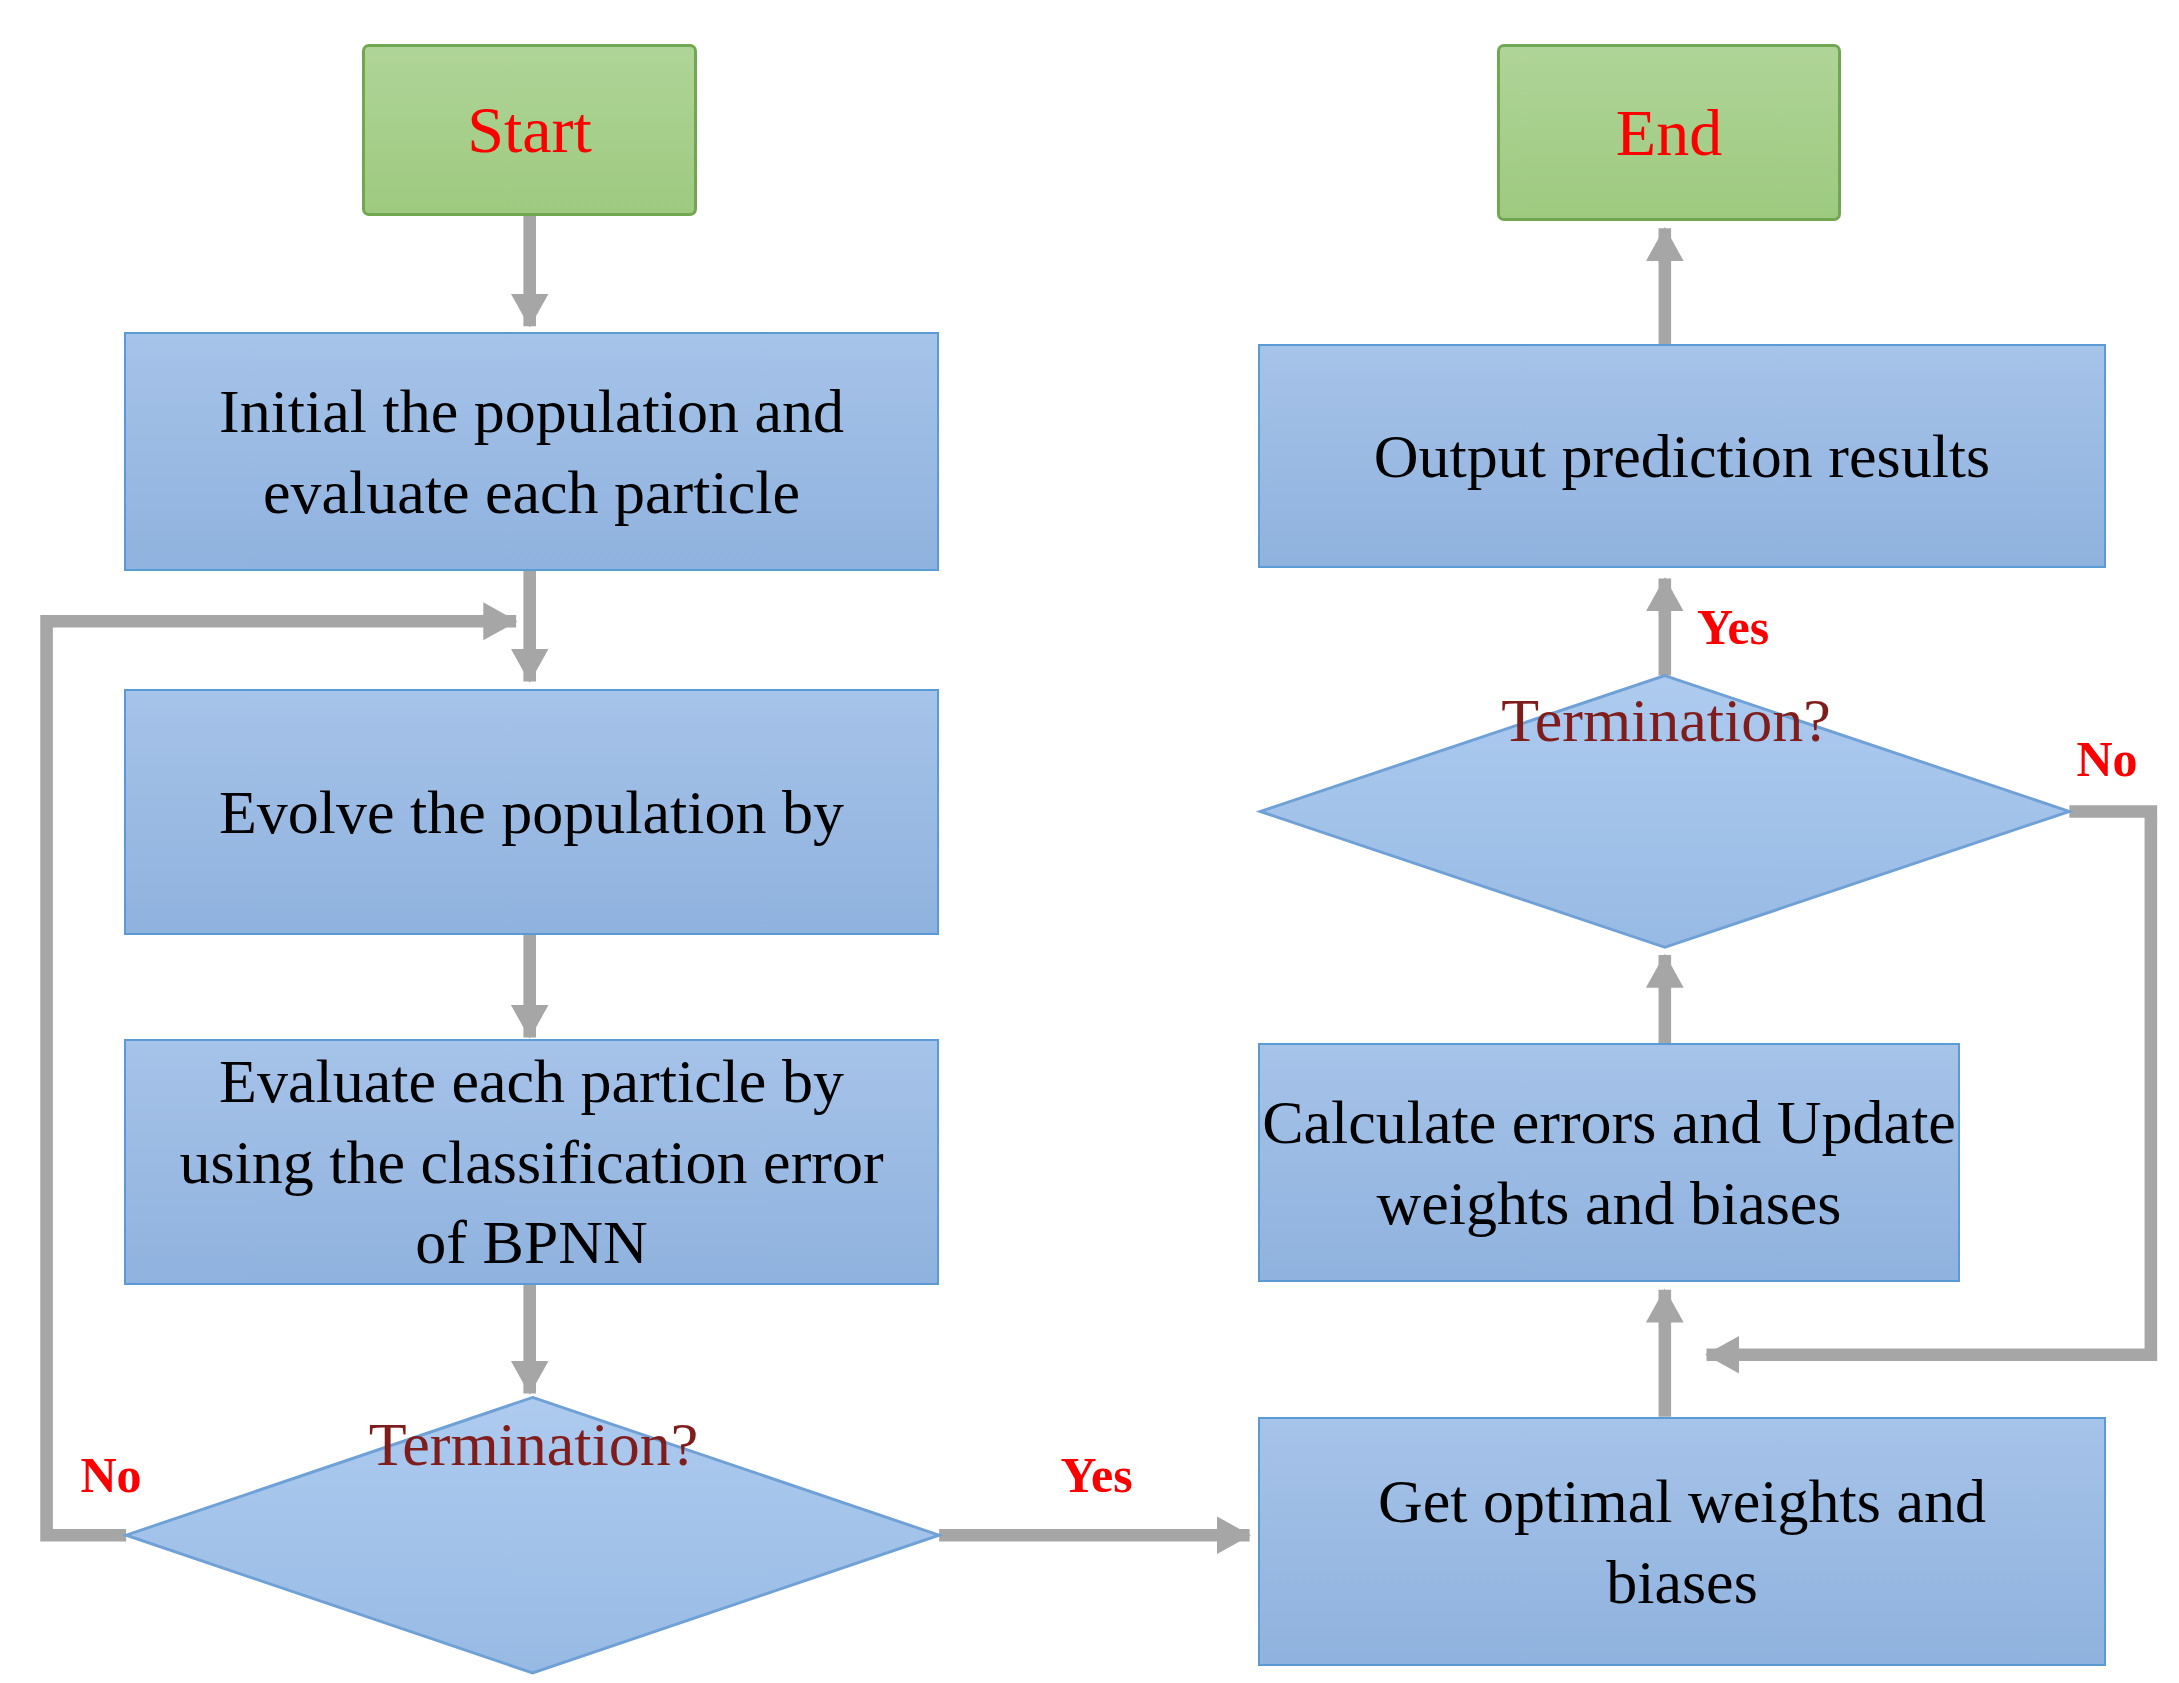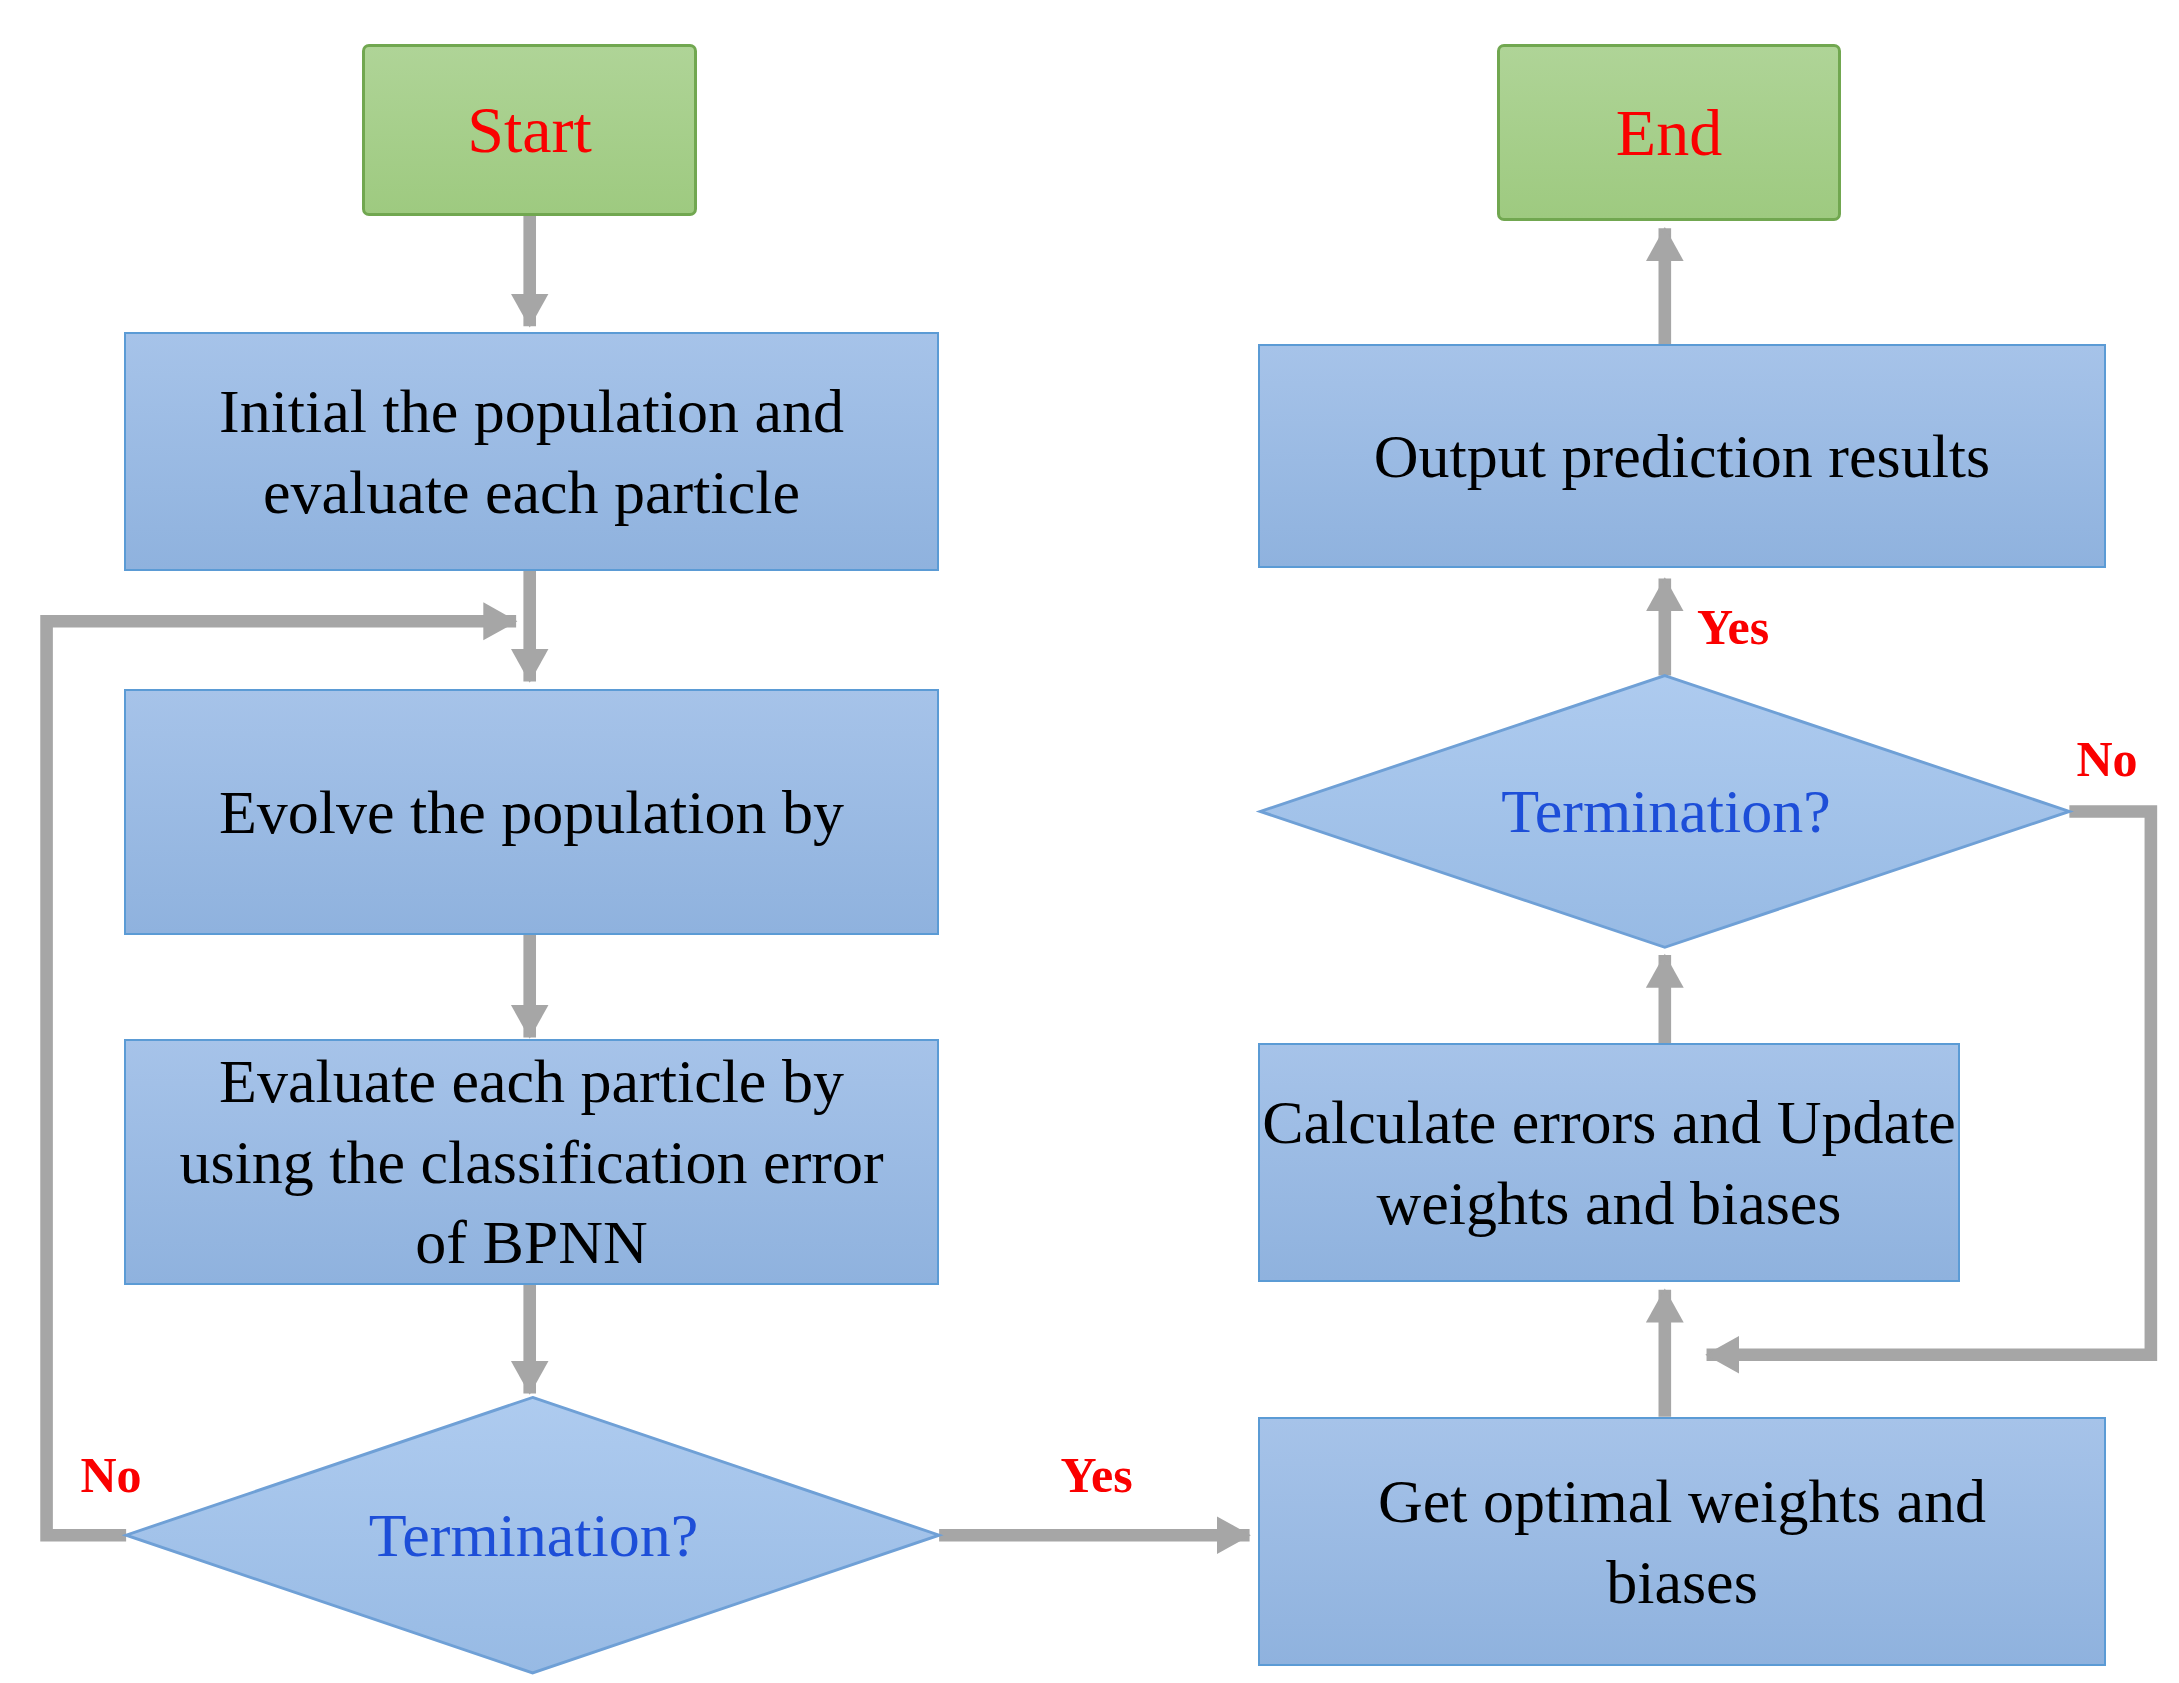--- a/index.html
+++ b/index.html
@@ -26,22 +26,22 @@
   }
   .term{
     background:linear-gradient(180deg,#afd497 0%,#9eca80 100%);
     border:3.9px solid #71a750;
     border-radius:7px;
     color:#fa0000;
     font-size:66px;
   }
   .dtext{
     position:absolute;
-    display:flex;align-items:center;justify-content:center;
-    text-align:center;color:#1d4ed8;font-size:62px;
+    display:flex;justify-content:center;
+    text-align:center;color:#7f1d1d;font-size:62px;
   }
   .ln{display:block;white-space:nowrap;}
   .elabel{
     position:absolute;
     color:#fa0000;font-weight:bold;font-size:50px;
     text-align:center;white-space:nowrap;
   }
 </style>
 </head>
 <body>

